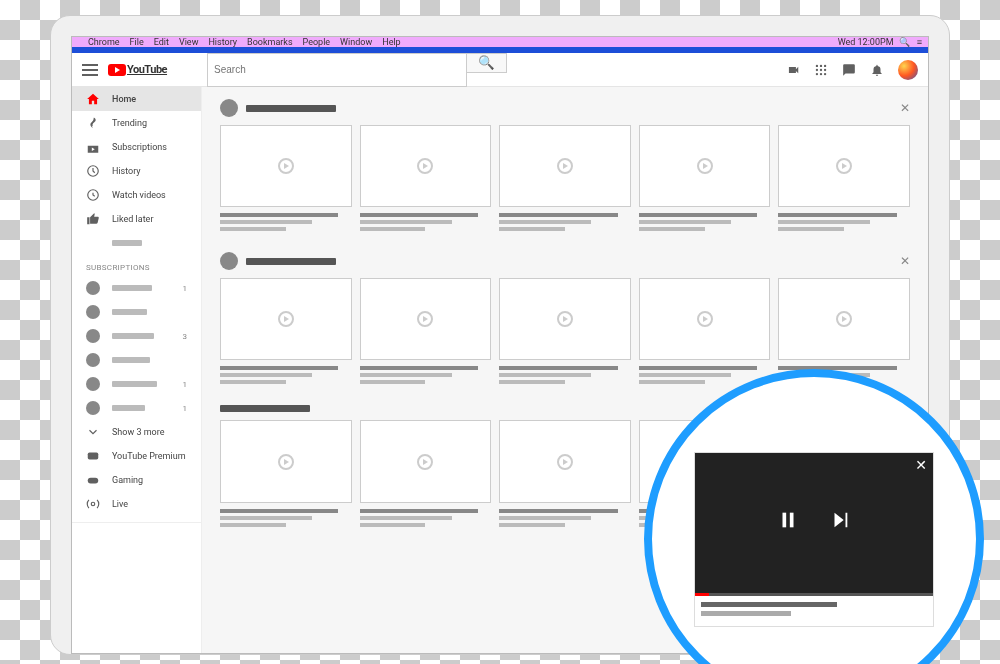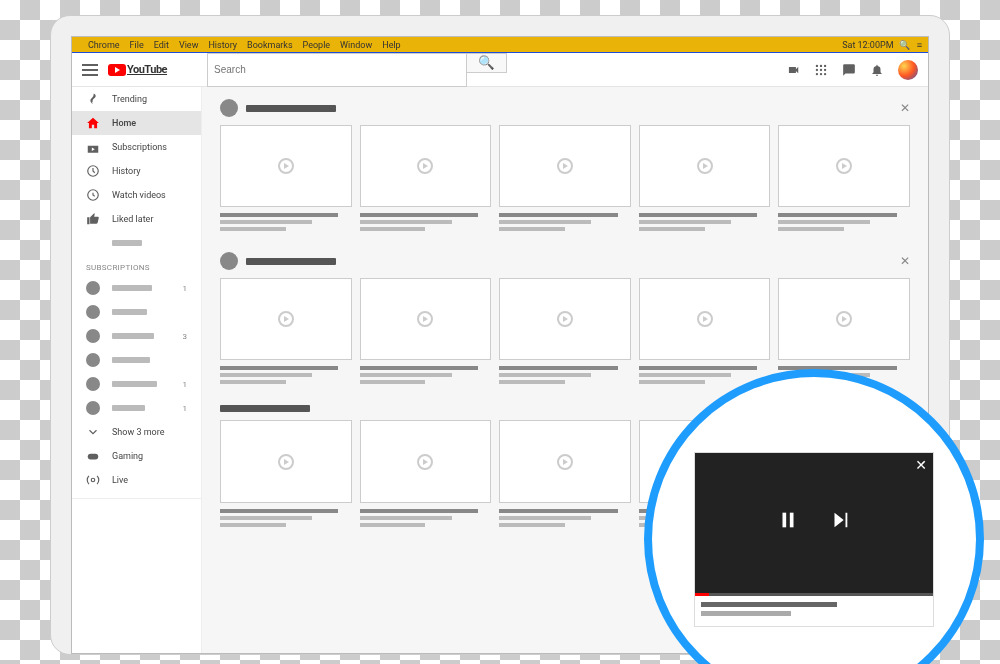--- a/index.html
+++ b/index.html
@@ -13,22 +13,22 @@
   position: absolute; left: 50px; top: 15px; width: 900px; height: 640px;
   background: #f0f0f0; border-radius: 20px; padding: 20px 20px 0;
   border: 1px solid #ccc;
 }
 .screen {
   background: #f6f6f6; width: 100%; height: 100%; border: 1px solid #bbb;
   display: flex; flex-direction: column; overflow: hidden;
 }
 .menubar {
   display: flex; align-items: center; height: 16px; font-size: 9px;
-  padding: 0 6px; gap: 10px; color: #333; background: #eab308;
-  border-bottom: 1px solid #1d4ed8;
+  padding: 0 6px; gap: 10px; color: #333; background: #f0abfc;
+  border-bottom: 6px solid #1d4ed8;
 }
 .menubar .right { margin-left: auto; display: flex; gap: 6px; align-items: center;}
 .yt-header {
   display: flex; align-items: center; height: 34px; padding: 0 10px;
   background: #fff; border-bottom: 1px solid #e5e5e5; gap: 10px;
 }
 .hamburger { width: 16px; height: 12px; display: flex; flex-direction: column;
   justify-content: space-between; cursor: pointer; }
 .hamburger span { height: 2px; background: #606060; }
 .yt-logo { display: flex; align-items: center; gap: 1px; font-weight: bold; }
@@ -109,21 +109,21 @@
       <span>Chrome</span>
       <span>File</span>
       <span>Edit</span>
       <span>View</span>
       <span>History</span>
       <span>Bookmarks</span>
       <span>People</span>
       <span>Window</span>
       <span>Help</span>
       <div class="right">
-        <span>Sat 12:00PM</span>
+        <span>Wed 12:00PM</span>
         <span>🔍</span>
         <span>≡</span>
       </div>
     </div>
 
     <div class="yt-header">
       <div class="hamburger">
         <span></span>
           <span></span>
           <span></span>
@@ -167,35 +167,35 @@
               <path d="M12 22a2 2 0 002-2h-4a2 2 0 002 2zm6-6V11a6 6 0 00-5-5.91V4a1 1 0 10-2 0v1.09A6 6 0 006 11v5l-2 2v1h16v-1z"></path>
             </svg>
         </span>
         <div class="avatar"></div>
       </div>
     </div>
 
     <div class="body">
 
       <div class="sidebar">
+        <div class="side-item active">
+          <span class="si-icon">
+            <svg viewBox="0 0 24 24" fill="currentColor">
+                <path d="M12 3l10 9h-3v9h-5v-6H10v6H5v-9H2z"></path>
+              </svg>
+          </span>
+          <span>Home</span>
+        </div>
         <div class="side-item">
           <span class="si-icon">
             <svg viewBox="0 0 24 24" fill="currentColor">
                 <path d="M13 2s1 4-2 7-3 7 1 9c-2-4 1-6 3-8s3-5-2-8zm-4 9c-3 3-1 8 3 9-4-3-1-7 0-8z"></path>
               </svg>
           </span>
           <span>Trending</span>
-        </div>
-        <div class="side-item active">
-          <span class="si-icon">
-            <svg viewBox="0 0 24 24" fill="currentColor">
-                <path d="M12 3l10 9h-3v9h-5v-6H10v6H5v-9H2z"></path>
-              </svg>
-          </span>
-          <span>Home</span>
         </div>
         <div class="side-item">
           <span class="si-icon">
             <svg viewBox="0 0 24 24" fill="currentColor">
                 <path d="M4 6h16M6 2h12M3 10h18v12H3zM10 13v6l5-3z"></path>
               </svg>
           </span>
           <span>Subscriptions</span>
         </div>
 
@@ -267,20 +267,28 @@
         </div>
         <div class="side-item">
           <span class="si-icon">
             <svg viewBox="0 0 24 24" fill="none" stroke="currentColor" stroke-width="2">
                 <path d="M6 9l6 6 6-6"></path>
               </svg>
           </span>
           <span>Show 3 more</span>
         </div>
 
+        <div class="side-item">
+          <span class="si-icon">
+            <svg viewBox="0 0 24 24" fill="currentColor">
+                <rect x="3" y="6" width="18" height="12" rx="3"></rect>
+              </svg>
+          </span>
+          <span>YouTube Premium</span>
+        </div>
         <div class="side-item">
           <span class="si-icon">
             <svg viewBox="0 0 24 24" fill="currentColor">
                 <rect x="3" y="8" width="18" height="10" rx="5"></rect>
               </svg>
           </span>
           <span>Gaming</span>
         </div>
         <div class="side-item">
           <span class="si-icon">

